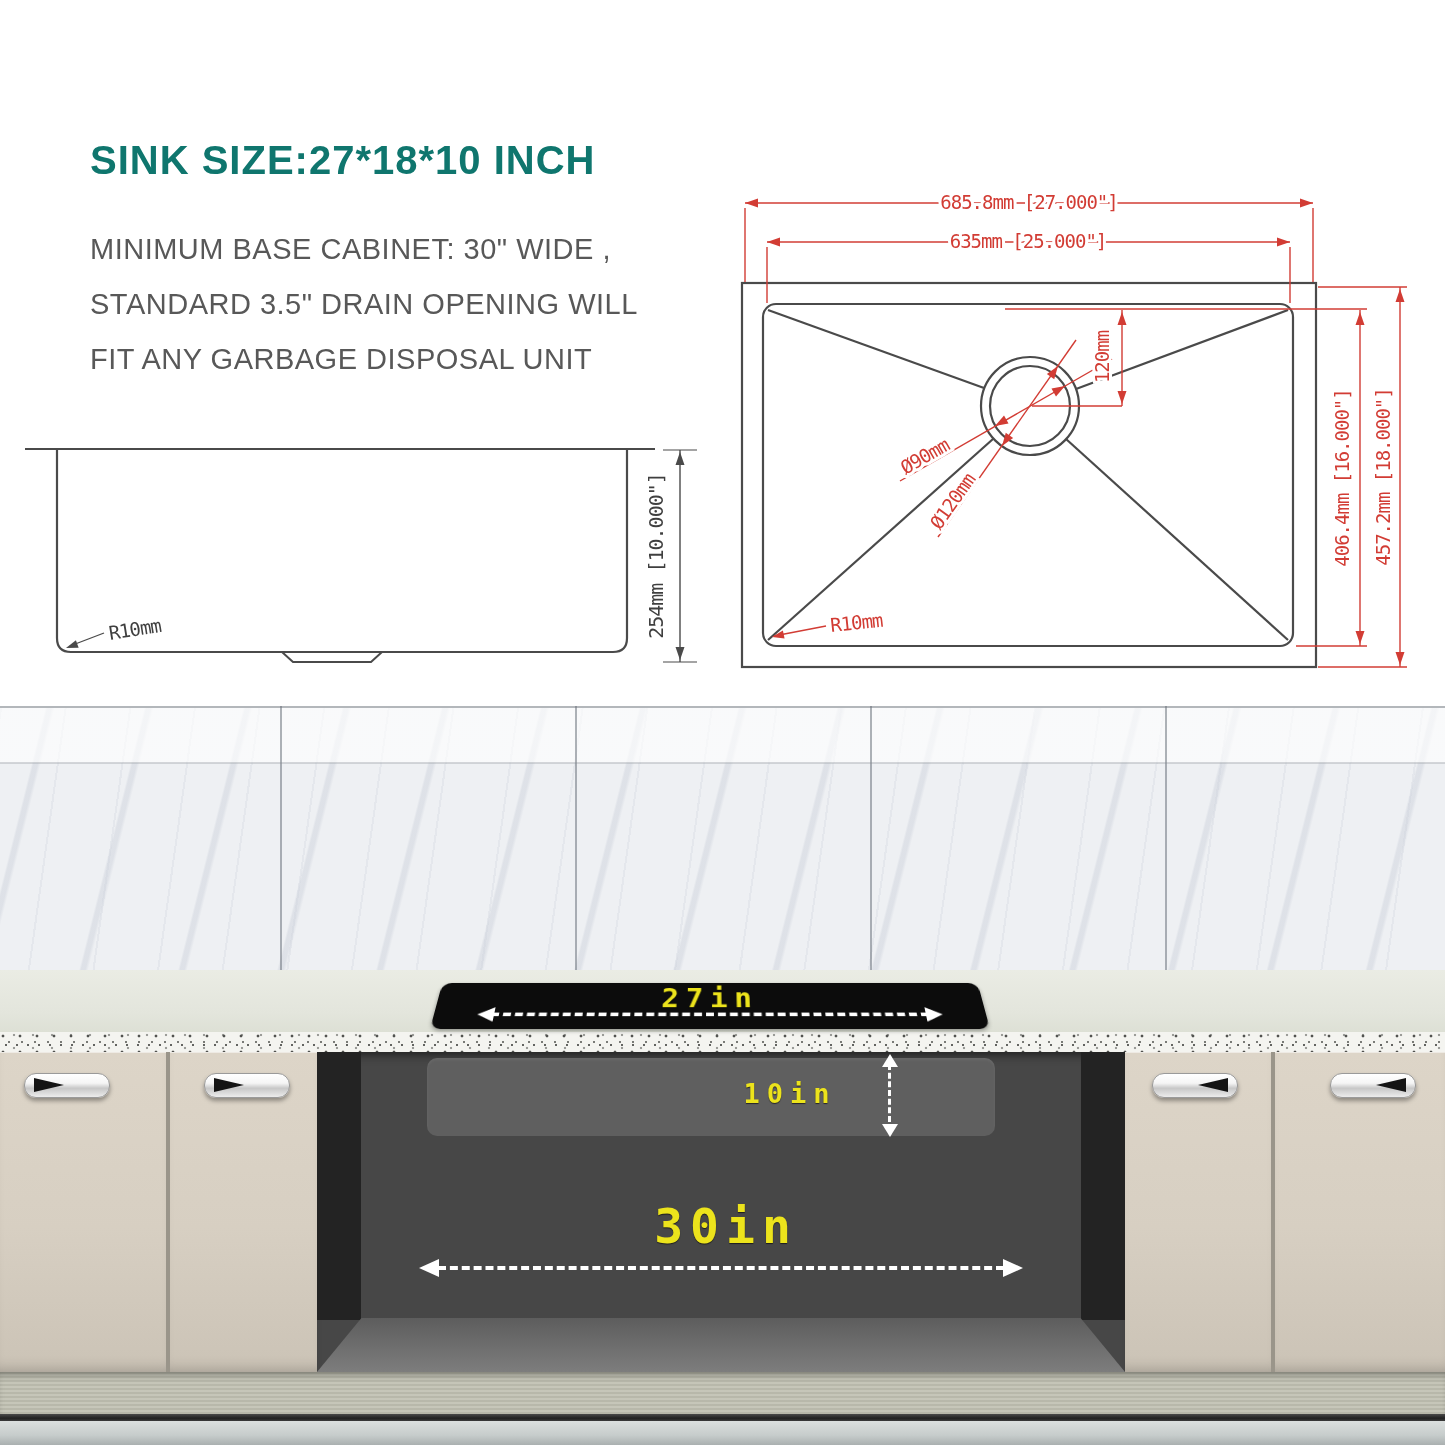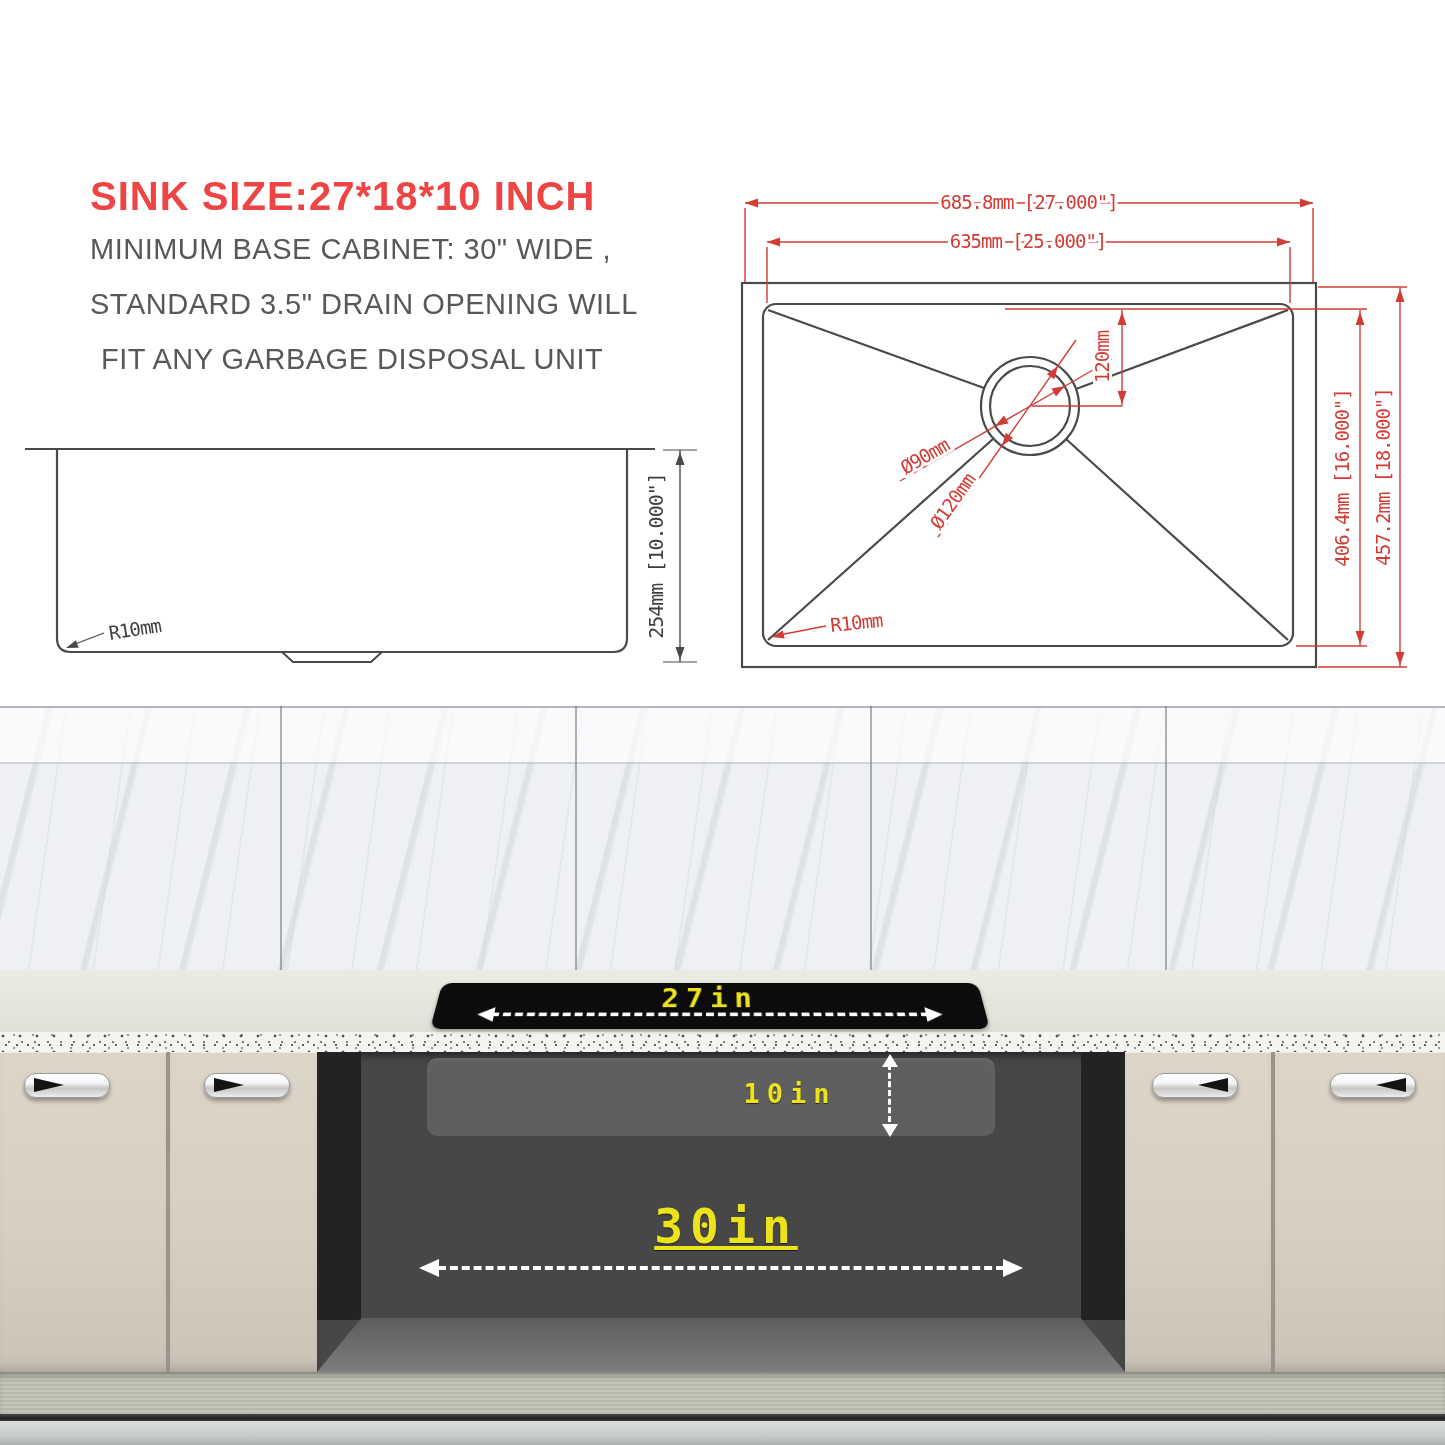--- a/index.html
+++ b/index.html
@@ -1,20 +1,20 @@
 <!DOCTYPE html>
 <html><head>
 <meta charset="utf-8">
 <style>
   html,body{margin:0;padding:0;background:#ffffff;}
   #stage{position:relative;width:1445px;height:1445px;background:#ffffff;overflow:hidden;
          font-family:"Liberation Sans", sans-serif;}
   
   .title{position:absolute;left:90px;top:138px;font-size:40px;font-weight:bold;
-         color:#ef4444;letter-spacing:1px;margin-top:36px;}
+         color:#0f766e;letter-spacing:1px;}
   .desc{position:absolute;left:90px;top:218px;font-size:29px;color:#585858;
         letter-spacing:.5px;line-height:55px;white-space:pre;}
   
   .drawsvg{position:absolute;left:0;top:0;}
   .dimtext{font-family:"DejaVu Sans Mono", monospace;fill:#d23c34;paint-order:stroke;
            stroke:#ffffff;stroke-width:6px;letter-spacing:-1px;}
   .graytext{font-family:"DejaVu Sans Mono", monospace;fill:#3f3f3f;paint-order:stroke;
             stroke:#ffffff;stroke-width:6px;letter-spacing:-1px;}
   
   .backsplash{position:absolute;left:0;top:706px;width:1445px;height:264px;
@@ -47,21 +47,21 @@
   
   .interior{position:absolute;left:317px;top:1052px;width:808px;height:320px;background:#474747;
     box-shadow:inset 0 9px 10px -6px rgba(0,0,0,.55);}
   .wall{position:absolute;top:1052px;width:44px;height:268px;background:#232323;}
   .cab-floor{position:absolute;left:317px;top:1318px;width:808px;height:54px;
     background:linear-gradient(180deg,#5d5d5d,#7d7d7d);
     clip-path:polygon(5.5% 0,94.5% 0,100% 100%,0 100%);}
   .basin{position:absolute;left:427px;top:1058px;width:568px;height:78px;background:#5f5f5f;
     border-radius:10px;box-shadow:inset 0 2px 3px rgba(255,255,255,.06);}
   .label-10{position:absolute;left:690px;top:1078px;width:200px;font-size:27px;}
-  .label-30{position:absolute;left:626px;top:1198px;width:200px;font-size:48px;text-decoration:underline;}
+  .label-30{position:absolute;left:626px;top:1198px;width:200px;font-size:48px;}
   .door{position:absolute;top:1052px;height:320px;
     background:linear-gradient(180deg,#ddd5c8 0%,#d7cfc2 55%,#cbc3b6 100%);
     box-shadow:inset 0 1px 0 rgba(255,255,255,.5), inset 0 -12px 14px -10px rgba(0,0,0,.22);}
   .door-gap{position:absolute;top:1052px;width:4px;height:320px;background:#9a958a;}
   .handle{position:absolute;top:1073px;width:84px;height:23px;border-radius:12px;
     background:linear-gradient(180deg,#ffffff 0%,#f5f5f5 40%,#c7c7c7 62%,#ececec 100%);
     border:1px solid #9a9a9a;box-shadow:0 3px 4px rgba(0,0,0,.35);}
   .handle::before{content:"";position:absolute;top:4px;width:0;height:0;border-style:solid;}
   .handle.hl::before{left:9px;border-width:7px 0 7px 30px;
     border-color:transparent transparent transparent #141414;}
@@ -76,21 +76,21 @@
     background:linear-gradient(180deg,#dbdfde 0%,#c6cccb 60%,#aab0b0 100%);}
 </style>
 </head>
 <body>
 
 <div id="stage">
 
   <div class="title">SINK SIZE:27*18*10 INCH</div>
   <div class="desc" style="top:222px;">MINIMUM BASE CABINET: 30" WIDE ,</div>
   <div class="desc" style="top:277px;">STANDARD 3.5" DRAIN OPENING WILL</div>
-  <div class="desc" style="top:332px;margin-left:11px;">FIT ANY GARBAGE DISPOSAL UNIT</div>
+  <div class="desc" style="top:332px;">FIT ANY GARBAGE DISPOSAL UNIT</div>
 
   <svg class="drawsvg" width="1445" height="706" viewBox="0 0 1445 706">
 
     <g stroke="#4a4a4a" fill="none">
       <line x1="25" y1="449" x2="655" y2="449" stroke-width="1.8"></line>
       <path d="M57,450 L57,638 Q57,652 71,652 L613,652 Q627,652 627,638 L627,450" stroke-width="2.2"></path>
       <path d="M282,652 L293,662 L371,662 L382,652" stroke-width="2"></path>
 
       <line x1="104" y1="633" x2="70" y2="646" stroke-width="1.3"></line>
       <polygon points="0,0 -12,4 -12,-4" transform="translate(66,648) rotate(160)" fill="#4a4a4a" stroke="none"></polygon>

